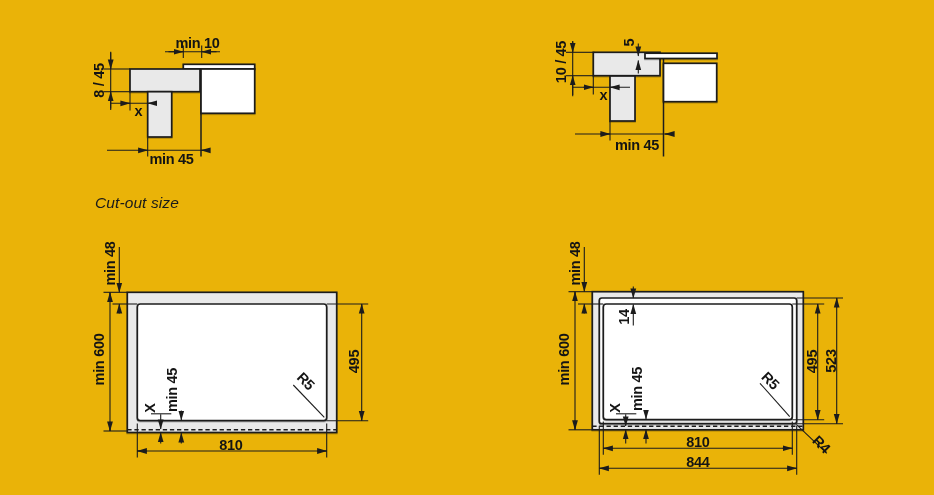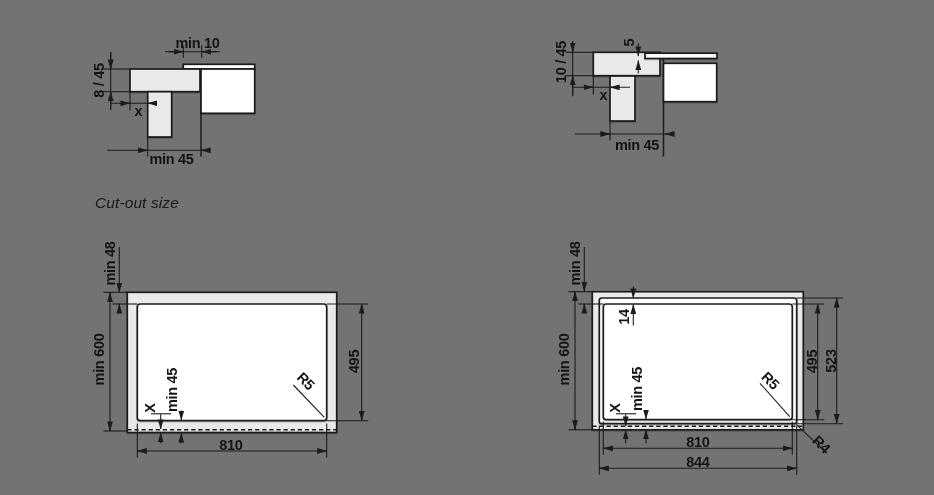--- a/index.html
+++ b/index.html
@@ -1,16 +1,16 @@
 <!DOCTYPE html>
 <html><head>
 <meta charset="utf-8">
 <style>
   html,body{margin:0;padding:0;background:#ECECEC;}
-  .stage{position:relative;width:934px;height:495px;background:#737373;overflow:hidden;
+  .stage{position:relative;width:934px;height:495px;background:#eab308;overflow:hidden;
          font-family:"Liberation Sans",sans-serif;}
   svg{display:block;}
   .sh{fill:#E9E9E9;stroke:#1C1C1C;stroke-width:1.7;}
   .shw{fill:#FFFFFF;stroke:#1C1C1C;stroke-width:1.7;}
   .emb{filter:drop-shadow(0.8px 1px 0 rgba(0,0,0,0.22));}
   .d{stroke:#1C1C1C;stroke-width:1.1;fill:none;}
   .d2{stroke:#1C1C1C;stroke-width:1.5;fill:none;}
   .dash{stroke:#1C1C1C;stroke-width:1.4;stroke-dasharray:4.3 2.8;fill:none;}
   text.lbl{font-family:"Liberation Sans",sans-serif;font-weight:bold;font-size:14.5px;
            fill:#141414;letter-spacing:-0.3px;}

